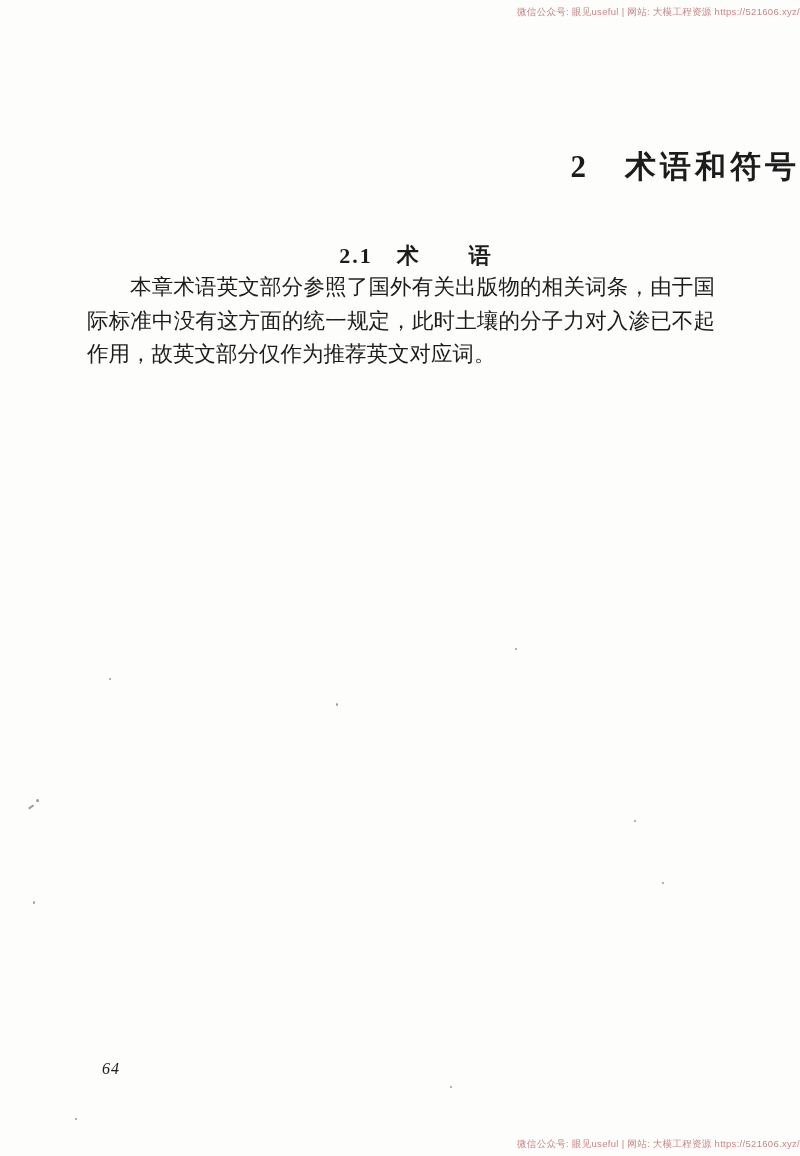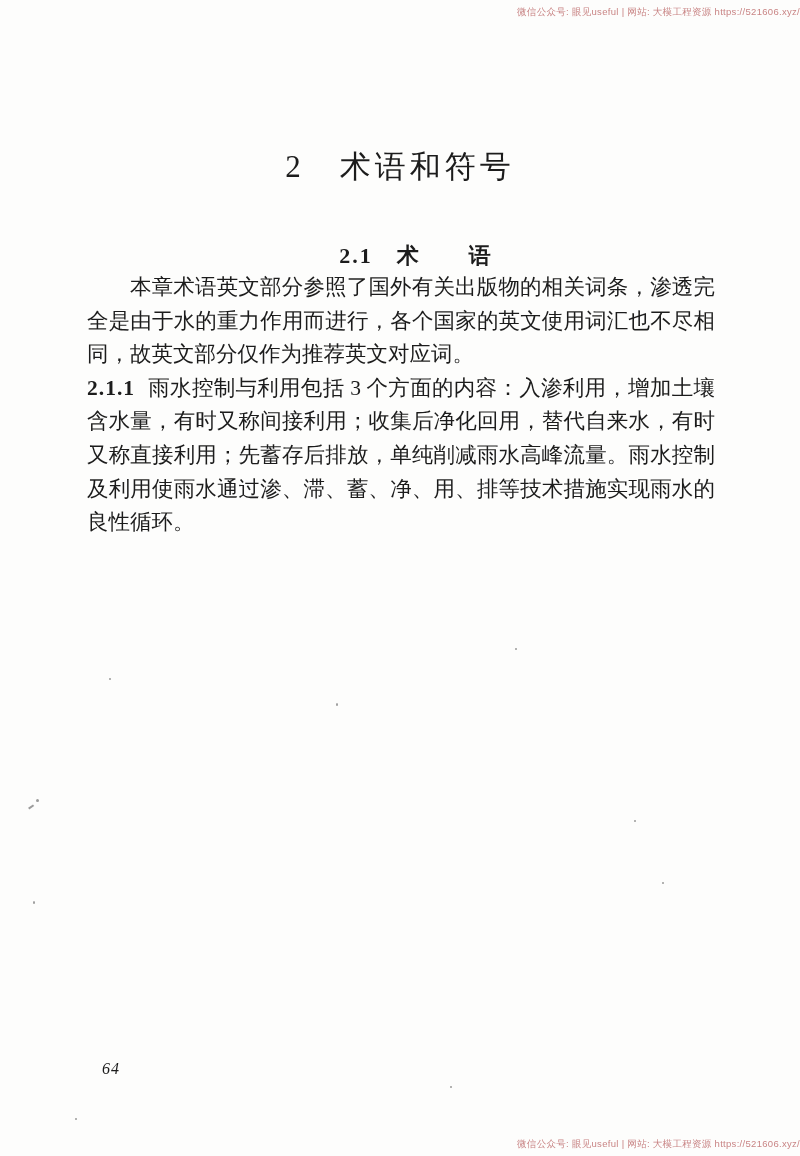--- a/index.html
+++ b/index.html
@@ -18,22 +18,22 @@
     font-size:9.5px;
     color:#c98585;
     letter-spacing:0.3px;
     white-space:nowrap;
   }
   .watermark.top { top:6px; }
   .watermark.bottom { bottom:5px; }
   .chapter-title {
     position:absolute; top:146px; left:0; width:100%;
     margin:0;
-    text-align:center;
-    font-size:31px; font-weight:normal;
+    text-align:right;
+    font-size:31px; font-weight:bold;
     letter-spacing:4px;
   }
   .section-heading {
     position:absolute; top:225px; left:0; width:100%;
     margin:16px;
     text-align:center;
     font-size:22px; font-weight:bold;
     letter-spacing:2px;
   }
   .body-text {
@@ -71,22 +71,21 @@
 
   <div class="watermark top">
     <span>微信公众号: 眼见useful | 网站: 大模工程资源 https://521606.xyz/</span>
   </div>
 
   <h1 class="chapter-title">2　术语和符号</h1>
 
   <h2 class="section-heading">2.1　术　　语</h2>
 
   <div class="body-text">
-    <p class="para indent">本章术语英文部分参照了国外有关出版物的相关词条，渗透完全是由于水的重力作用而进行，各个国家的英文使用词汇也不尽相同，故英文部分仅作为推荐英文对应词。</p>
-    <p class="para"><b class="pnum">2.1.1</b><span>雨水控制与利用包括 3 个方面的内容：入渗利用，增加土壤含水量，有时又称间接利用；收集后净化回用，替代自来水，有时又称直接利用；先蓄存后排放，单纯削减雨水高峰流量。雨水控制及利用使雨水通过渗、滞、蓄、净、用、排等技术措施实现雨水的良性循环。</span></p>
+    <p class="para indent">本章术语英文部分参照了国外有关出版物的相关词条，由于国际标准中没有这方面的统一规定，此时土壤的分子力对入渗已不起作用，故英文部分仅作为推荐英文对应词。</p>
   </div>
 
   <div class="scan-speck" style="left:36px; top:799px; width:3px; height:3px;"></div>
   <div class="scan-slash" style="left:28px; top:806px;"></div>
   <div class="scan-speck" style="left:109px; top:678px; width:2px; height:2px;"></div>
   <div class="scan-speck" style="left:336px; top:703px; width:2px; height:3px;"></div>
   <div class="scan-speck" style="left:634px; top:820px; width:2px; height:2px;"></div>
   <div class="scan-speck" style="left:515px; top:648px; width:2px; height:2px;"></div>
   <div class="scan-speck" style="left:662px; top:882px; width:2px; height:2px;"></div>
   <div class="scan-speck" style="left:33px; top:901px; width:2px; height:3px;"></div>

